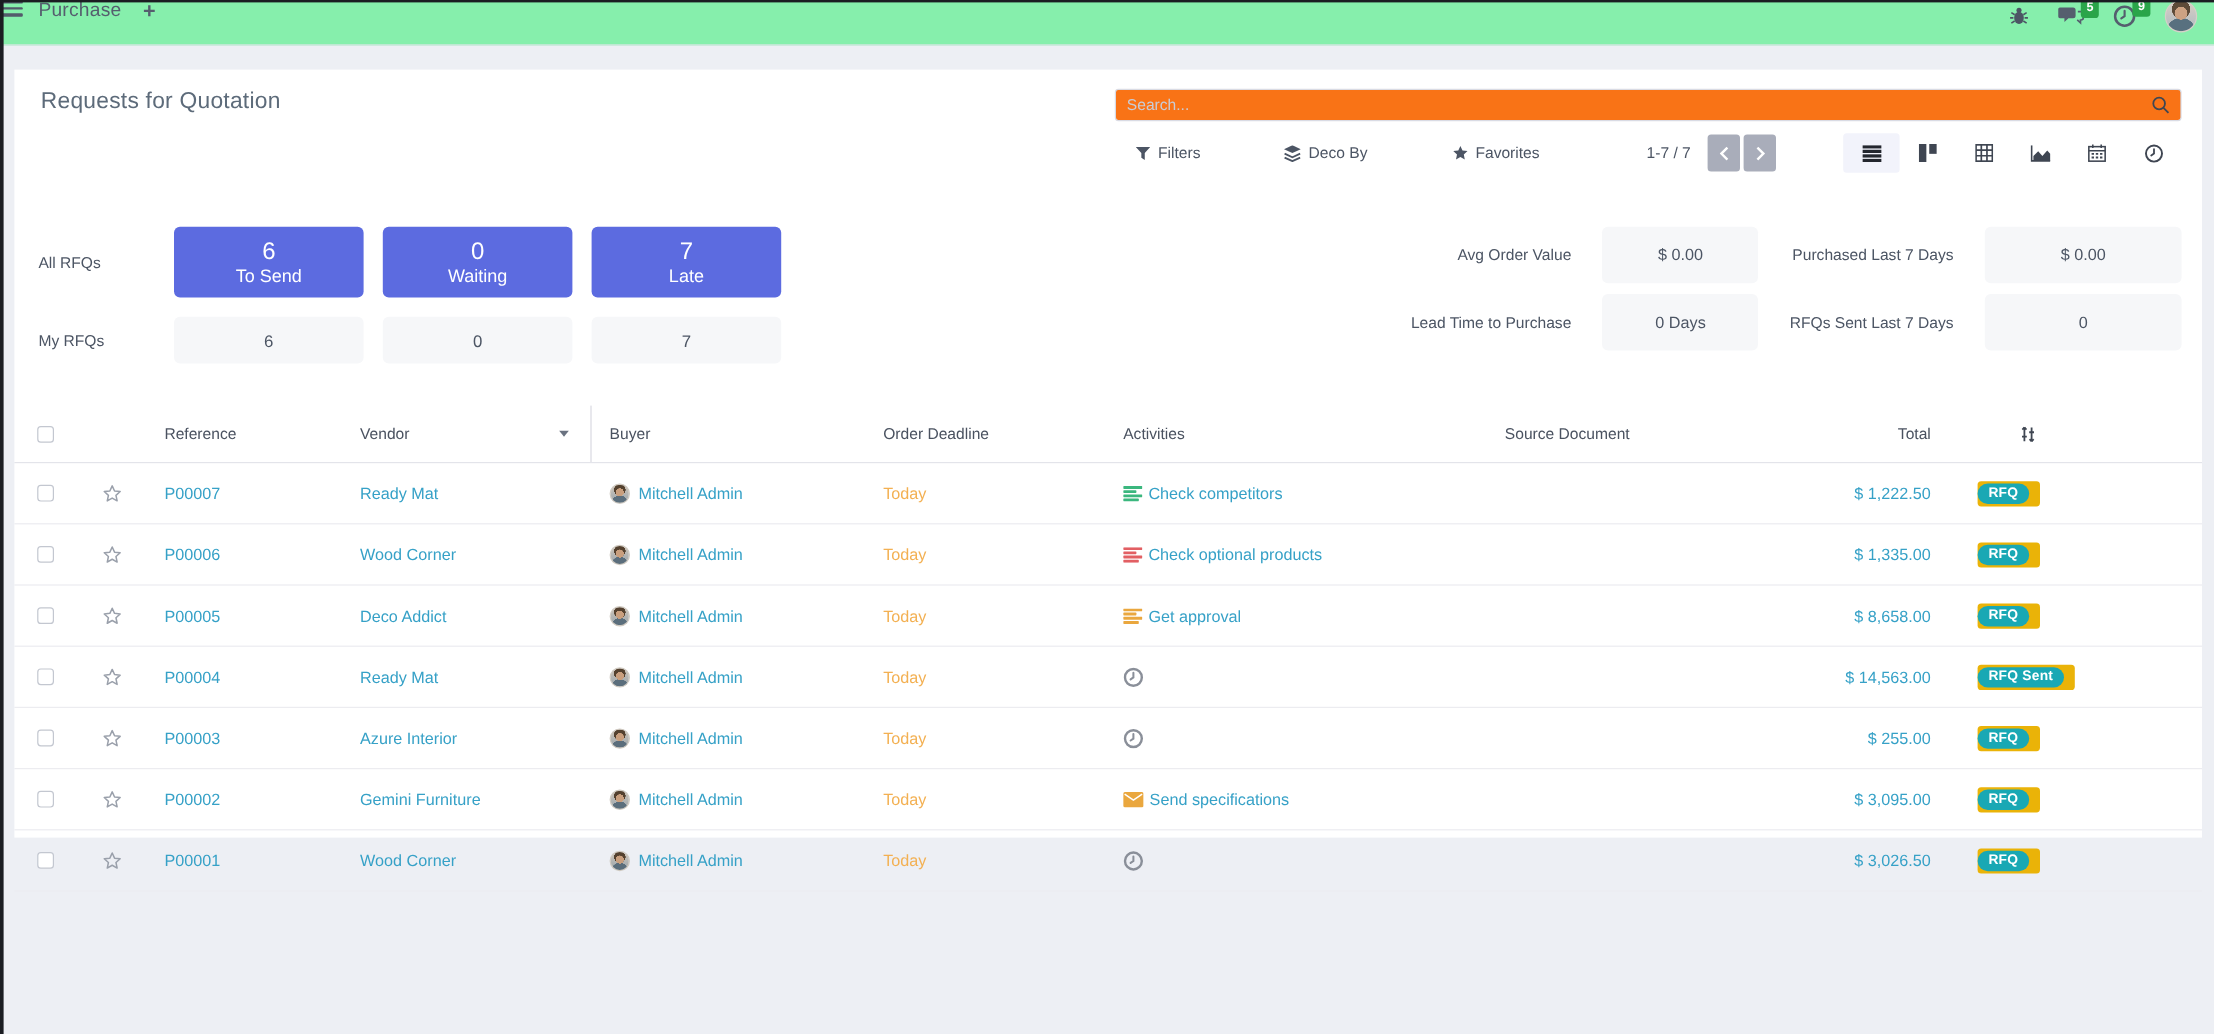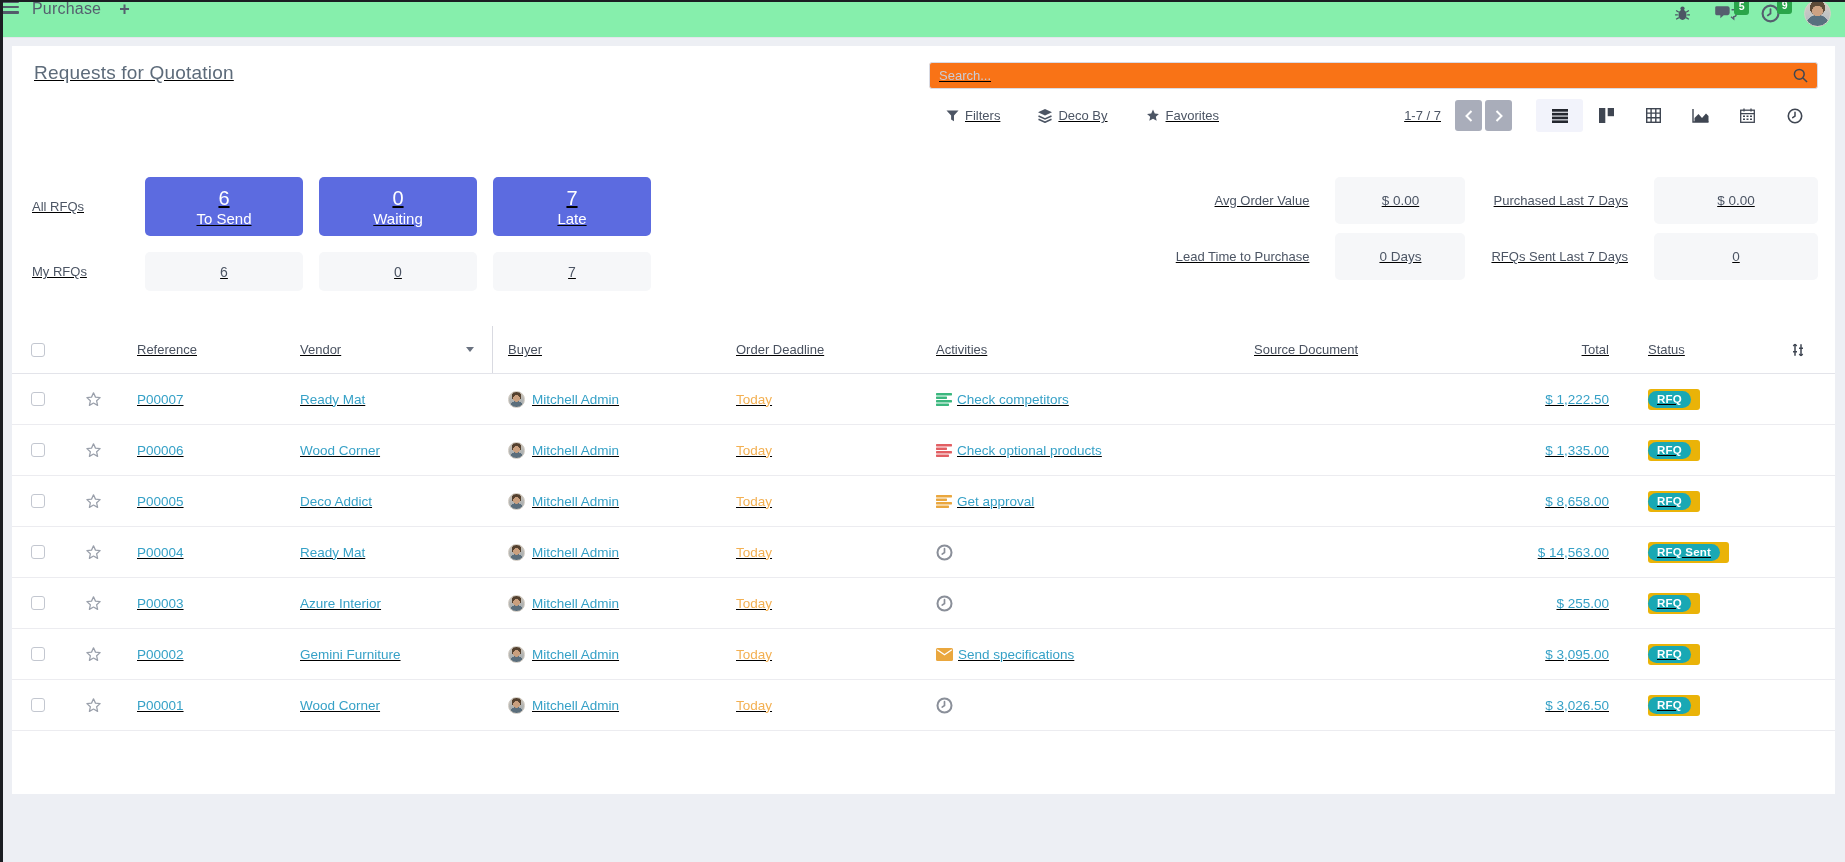--- a/index.html
+++ b/index.html
@@ -23,38 +23,38 @@
   .nav-badge { position:absolute; top:-6px; right:-12px; background:#2aa54a; color:#fff;
     font-size:10.5px; font-weight:700; padding:1px 4.5px; border-radius:3px; line-height:1.3; }
   .avatar-lg { width:27px; height:27px; border-radius:50%; cursor:pointer; border:1px solid #d6d0c8;
     background:
       radial-gradient(circle at 50% 40%, #cda283 0 27%, transparent 28%),
       radial-gradient(circle at 50% 27%, #5d4a38 0 34%, transparent 35%),
       radial-gradient(circle at 50% 105%, #58707f 0 42%, transparent 43%),
       linear-gradient(#d8cfc4,#aeb9c2); }
 
   
-  .content-card { margin:8px 10px 0 12px; width:1823px; height:748px; background:#fff; position:relative;text-decoration:underline; }
+  .content-card { margin:20px 10px 0 12px; width:1823px; height:640px; background:#fff; position:relative; }
 
   
   .control-panel { display:flex; padding:16px 17px 0 22px; }
   .page-title { font-size:19px; font-weight:400; color:#5d6b7a; letter-spacing:.2px; }
   .cp-buttons { display:flex; gap:7px; margin-top:13px; }
   .btn-create { background:#5c6be0; color:#fff; border:none; border-radius:4px; height:33px;
     padding:0 17px; font-size:12px; font-weight:700; letter-spacing:.7px; cursor:pointer;
     font-family:"Liberation Sans", sans-serif; }
   .btn-export { background:#6c7180; border:none; border-radius:4px; height:33px; width:43px;
     display:flex; align-items:center; justify-content:center; cursor:pointer; }
   .cp-right { margin-left:auto; width:889px; }
   .search-box { height:27px; border:1px solid #d9dbe4; border-radius:3px; display:flex;
     align-items:center; padding:0 9px; background:#f97316; }
   .search-box input { flex:1; border:none; outline:none; font-size:13px; color:#333;
     font-family:"Liberation Sans", sans-serif; background:transparent; }
   .search-box input::placeholder { color:#c9ccd6; }
-  .cp-row2 { margin-top:10px; display:flex; align-items:center; height:33px; padding-left:17px; }
+  .cp-row2 { margin-top:10px; display:flex; align-items:center; height:33px; padding-left:17px;gap:32px; }
   .facet { display:flex; align-items:center; gap:6px; font-size:13px; color:#4c5564;
     cursor:pointer; margin-right:38px; }
   .pager { margin-left:auto; display:flex; align-items:center; }
   .pager-count { font-size:13px; color:#4c5564; }
   .pager-btn { width:27px; height:31px; background:#a9adba; border:none; border-radius:3px;
     margin-left:3px; cursor:pointer; display:flex; align-items:center; justify-content:center; }
   .pager-btn:first-of-type { margin-left:14px; }
   .switcher { margin-left:24px; display:flex; }
   .sw-btn { width:47px; height:33px; display:flex; align-items:center; justify-content:center;
     cursor:pointer; border-radius:3px; color:#3f4652; }
@@ -287,21 +287,20 @@
       <div class="th">Reference</div>
       <div class="th th-vendor">
         <span>Vendor</span>
         <span class="caret-down"></span>
       </div>
       <div class="th">Buyer</div>
       <div class="th">Order Deadline</div>
       <div class="th">Activities</div>
       <div class="th">Source Document</div>
       <div class="th right">Total</div>
-      <div class="th" style="padding-left:29px;">Status</div>
       <div class="gear-cell">
         <svg width="16" height="16" viewBox="0 0 16 16" fill="none" stroke="#3f4652" stroke-width="1.5">
           <path d="M5 2.2v11.6M11 2.2v11.6"></path>
           <path d="M3 9.8h4M9 6.2h4"></path>
           <path d="M5 2.2L3.3 4M5 2.2L6.7 4M11 13.8L9.3 12M11 13.8l1.7-1.8"></path>
         </svg>
       </div>
     </div>
 
     <div class="grid-row tr">

